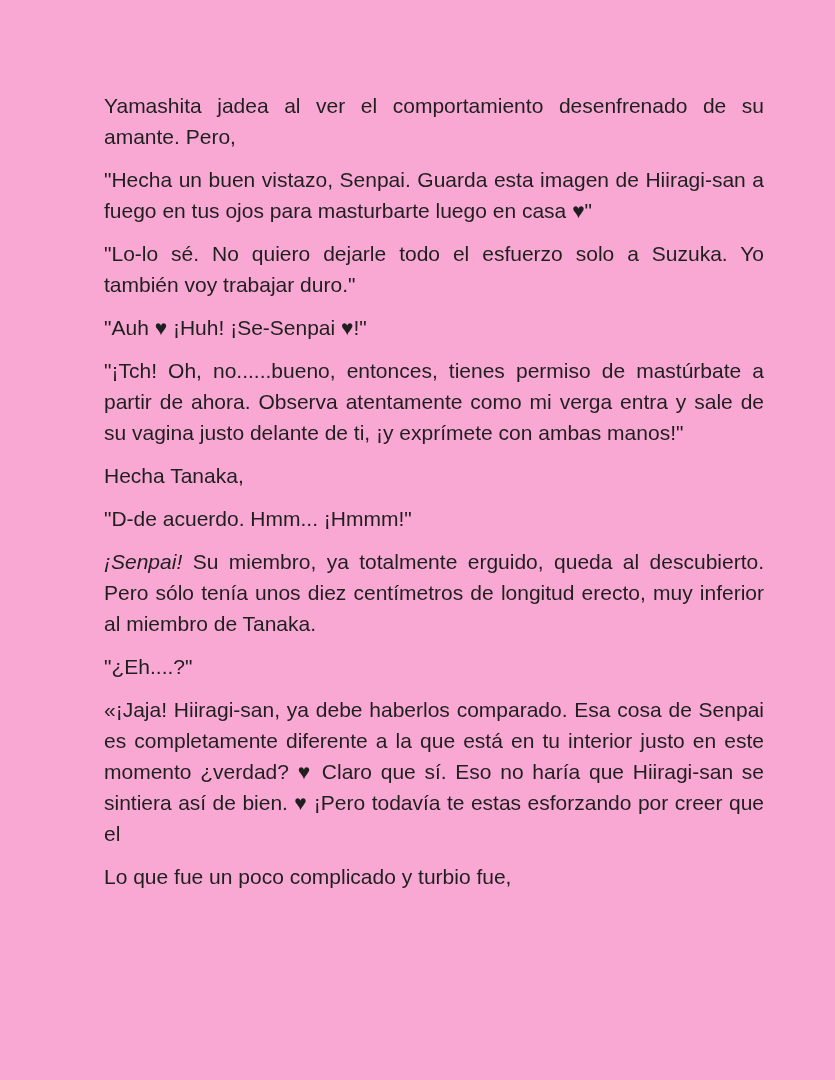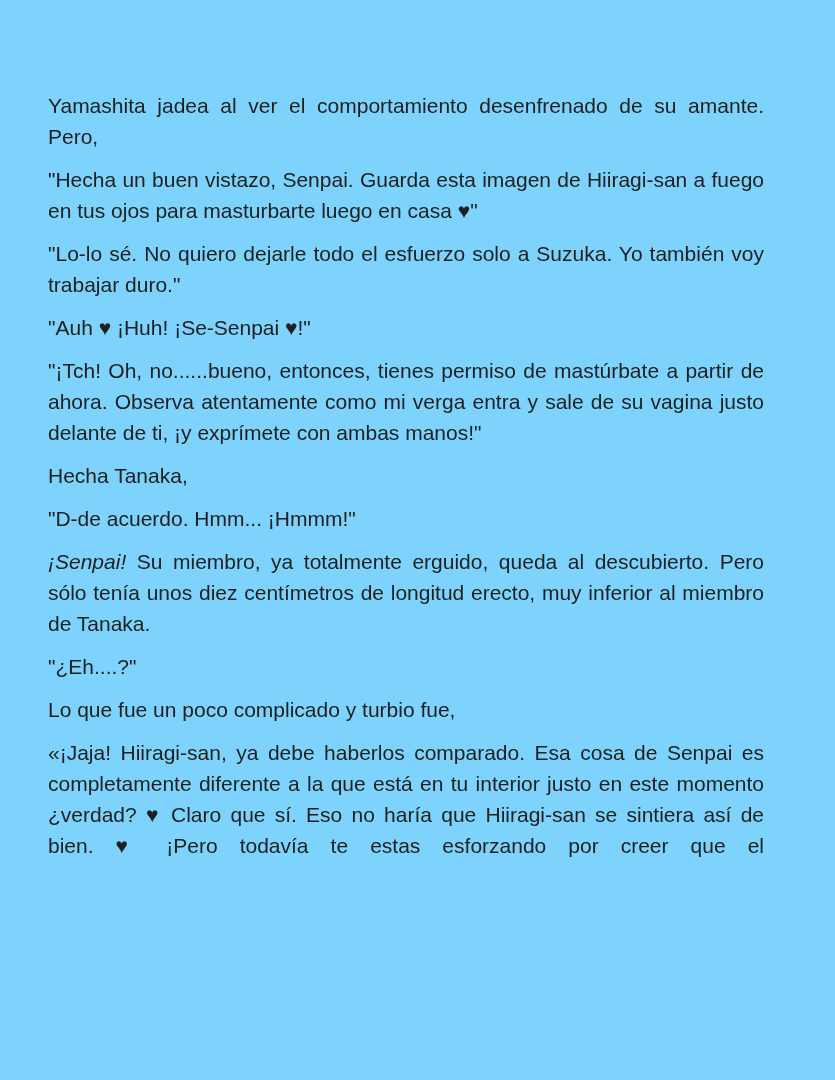--- a/index.html
+++ b/index.html
@@ -9,22 +9,22 @@
   }
   body {
     width: 835px;
     height: 1080px;
     overflow: hidden;
   }
   .page {
     box-sizing: border-box;
     width: 835px;
     height: 1080px;
-    padding: 90px 71px 0 48px;
-    background: #7dd3fc;
+    padding: 90px 71px 0 104px;
+    background: #f9a8d4;
     font-family: "Liberation Sans", "DejaVu Sans", sans-serif;
     font-size: 21px;
     line-height: 31px;
     color: #1f1f1f;
     -webkit-font-smoothing: antialiased;
   }
   p.para {
     margin: 0 0 12px 0;
     text-align: justify;
     text-justify: inter-word;
@@ -43,16 +43,16 @@
   <section id="paragraphs">
       <p class="para"><span>Yamashita jadea al ver el comportamiento desenfrenado de su amante. Pero,</span></p>
       <p class="para"><span>"Hecha un buen vistazo, Senpai. Guarda esta imagen de Hiiragi-san a fuego en tus ojos para masturbarte luego en casa ♥"</span></p>
       <p class="para"><span>"Lo-lo sé. No quiero dejarle todo el esfuerzo solo a Suzuka. Yo también voy trabajar duro."</span></p>
       <p class="para"><span>"Auh ♥ ¡Huh! ¡Se-Senpai ♥!"</span></p>
       <p class="para"><span>"¡Tch! Oh, no......bueno, entonces, tienes permiso de mastúrbate a partir de ahora. Observa atentamente como mi verga entra y sale de su vagina justo delante de ti, ¡y exprímete con ambas manos!"</span></p>
       <p class="para"><span>Hecha Tanaka,</span></p>
       <p class="para"><span>"D-de acuerdo. Hmm... ¡Hmmm!"</span></p>
       <p class="para"><em>¡Senpai!</em><span> Su miembro, ya totalmente erguido, queda al descubierto. Pero sólo tenía unos diez centímetros de longitud erecto, muy inferior al miembro de Tanaka.</span></p>
       <p class="para"><span>"¿Eh....?"</span></p>
+      <p class="para justify-last"><span>«¡Jaja! Hiiragi-san, ya debe haberlos comparado. Esa cosa de Senpai es completamente diferente a la que está en tu interior justo en este momento ¿verdad? ♥ Claro que sí. Eso no haría que Hiiragi-san se sintiera así de bien. ♥ ¡Pero todavía te estas esforzando por creer que el</span></p>
       <p class="para"><span>Lo que fue un poco complicado y turbio fue,</span></p>
-      <p class="para justify-last"><span>«¡Jaja! Hiiragi-san, ya debe haberlos comparado. Esa cosa de Senpai es completamente diferente a la que está en tu interior justo en este momento ¿verdad? ♥ Claro que sí. Eso no haría que Hiiragi-san se sintiera así de bien. ♥ ¡Pero todavía te estas esforzando por creer que el</span></p>
     </section>
 </main>
 
 </body></html>

